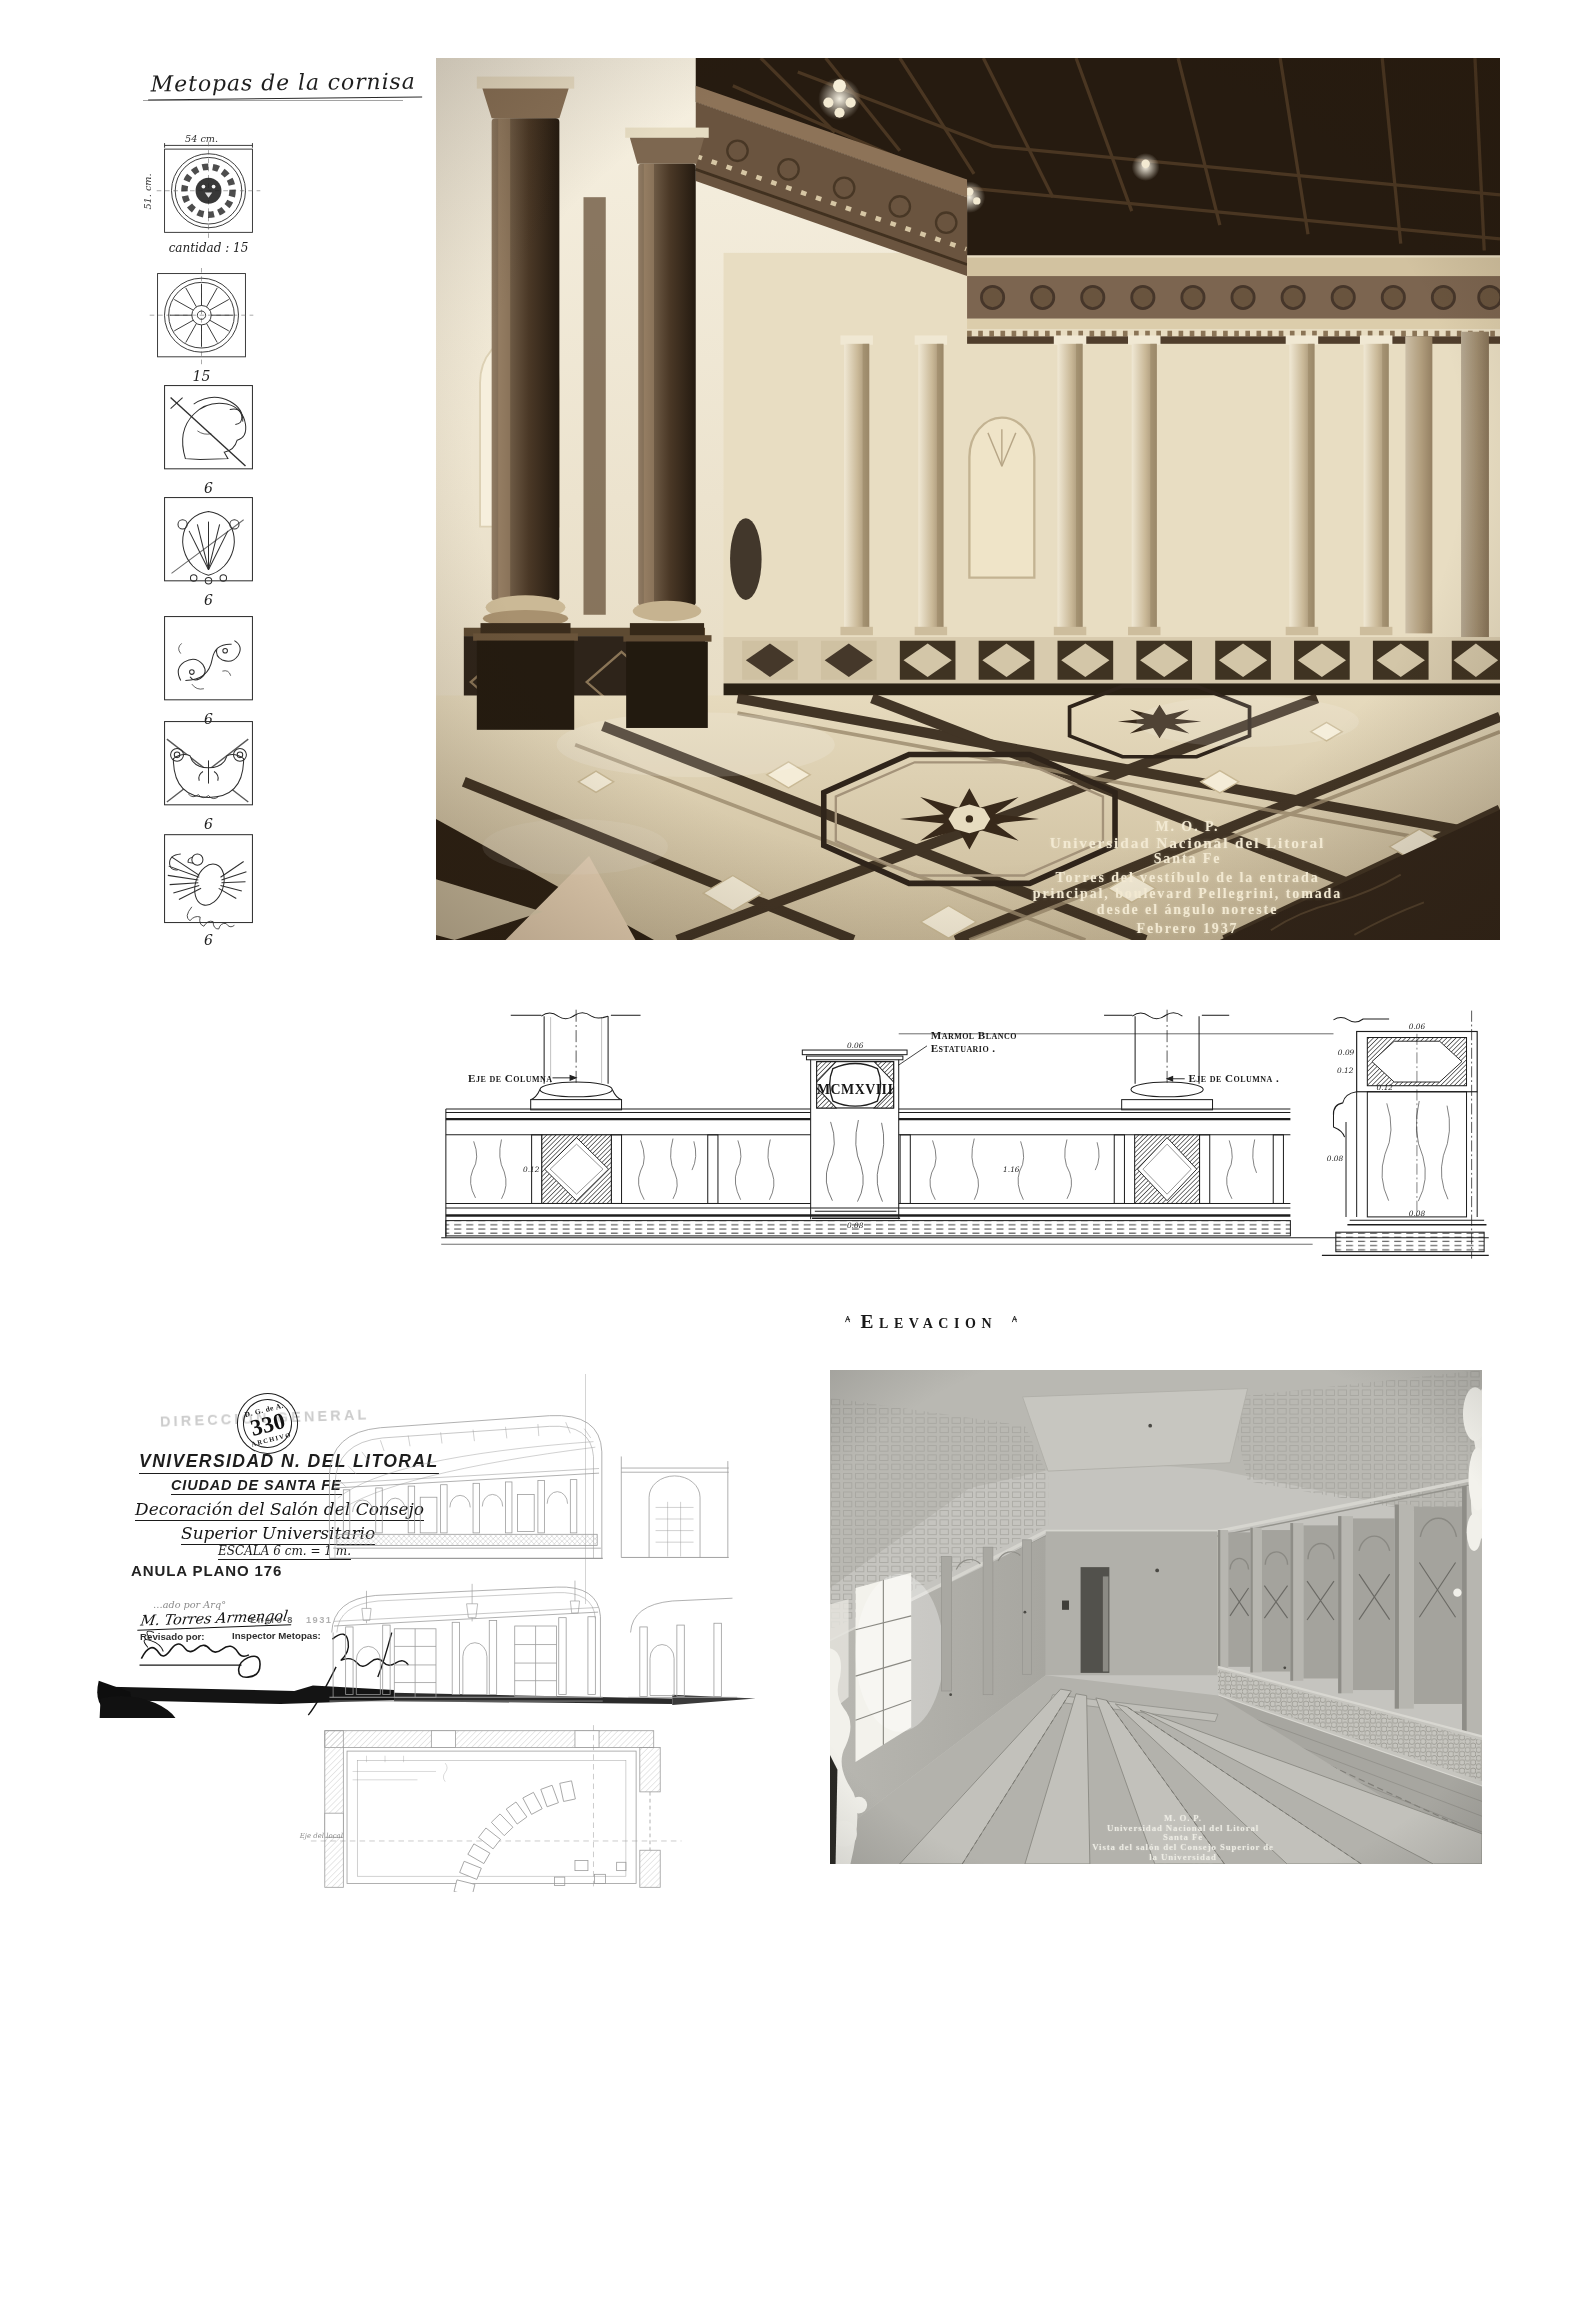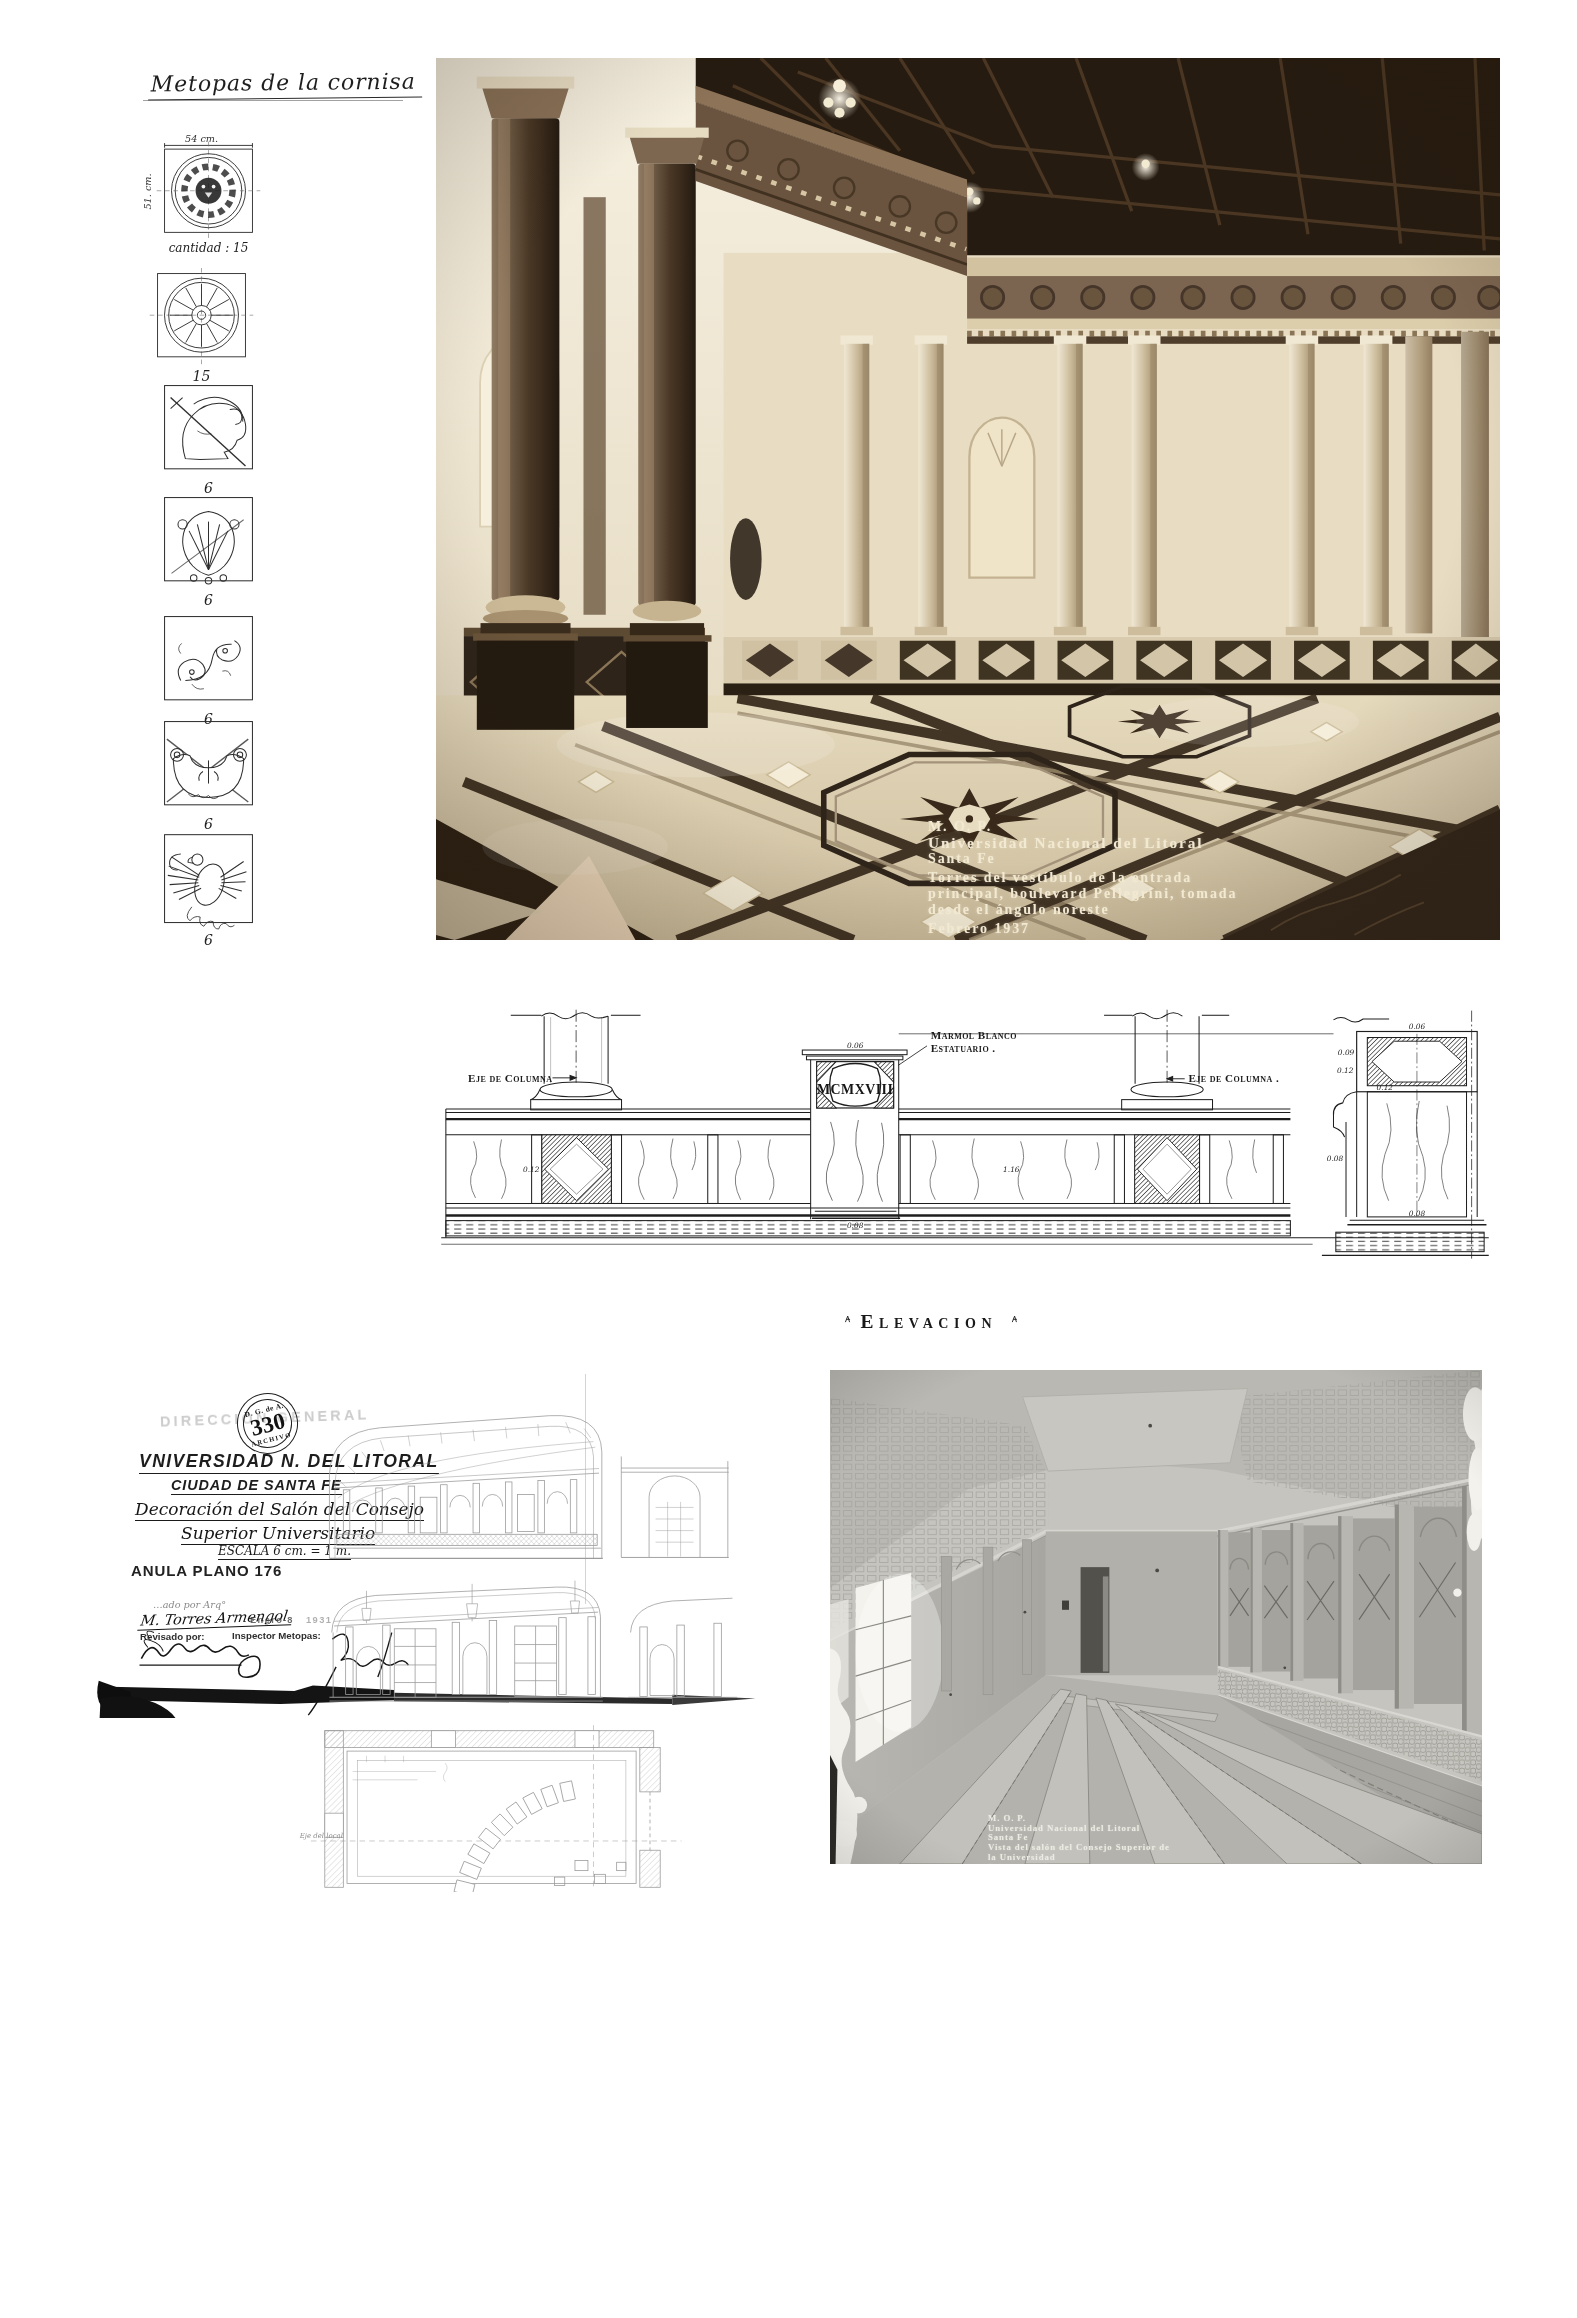--- a/index.html
+++ b/index.html
@@ -8,21 +8,21 @@
   .abs{position:absolute}
   svg{display:block}
   
   .hand-title{font-family:"DejaVu Serif",serif;font-style:italic;font-size:22px;color:#1e1e1e;
               letter-spacing:0.9px;border-bottom:1.4px solid #2a2a2a;padding:0 6.5px 2.8px 2.8px;transform:rotate(-0.6deg)}
   .hand-title-sub{height:0.9px;background:#555;opacity:.55}
   
   .sk-label{font-family:"DejaVu Serif",serif;font-style:italic;font-size:14px;color:#222;text-align:center;margin-top:0.9px}
   .sk-dim{font-family:"DejaVu Serif",serif;font-style:italic;font-size:9.7px;color:#333;white-space:nowrap}
   
-  .cap{font-family:"Liberation Serif",serif;font-weight:bold;white-space:nowrap}
+  .cap{font-family:"Liberation Serif",serif;font-weight:bold;text-align:center;white-space:nowrap}
   .cap1{color:#f2e9d2;font-size:14px;line-height:16px;letter-spacing:1.9px;text-shadow:0 0 3.7px rgba(255,246,220,.35)}
   .cap1 .big{font-size:15.3px}
   .cap2{color:#edece4;font-size:8.8px;line-height:9.7px;letter-spacing:0.9px;text-shadow:0 0 2.3px rgba(255,255,255,.3)}
   
   .lbl{font:600 24px "Liberation Serif",serif;font-variant:small-caps;fill:#1b1b1b;letter-spacing:1px}
   .dim{font:italic 16px "DejaVu Serif",serif;fill:#262626}
   .rom{font:700 30px "Liberation Serif",serif;fill:#161616;letter-spacing:1px}
   .ttl{font:600 42px "Liberation Serif",serif;font-variant:small-caps;fill:#191919;letter-spacing:12px}
   
   .doc-ghost{font-family:"Liberation Sans",sans-serif;font-weight:bold;font-size:14.4px;color:#cccccc;

